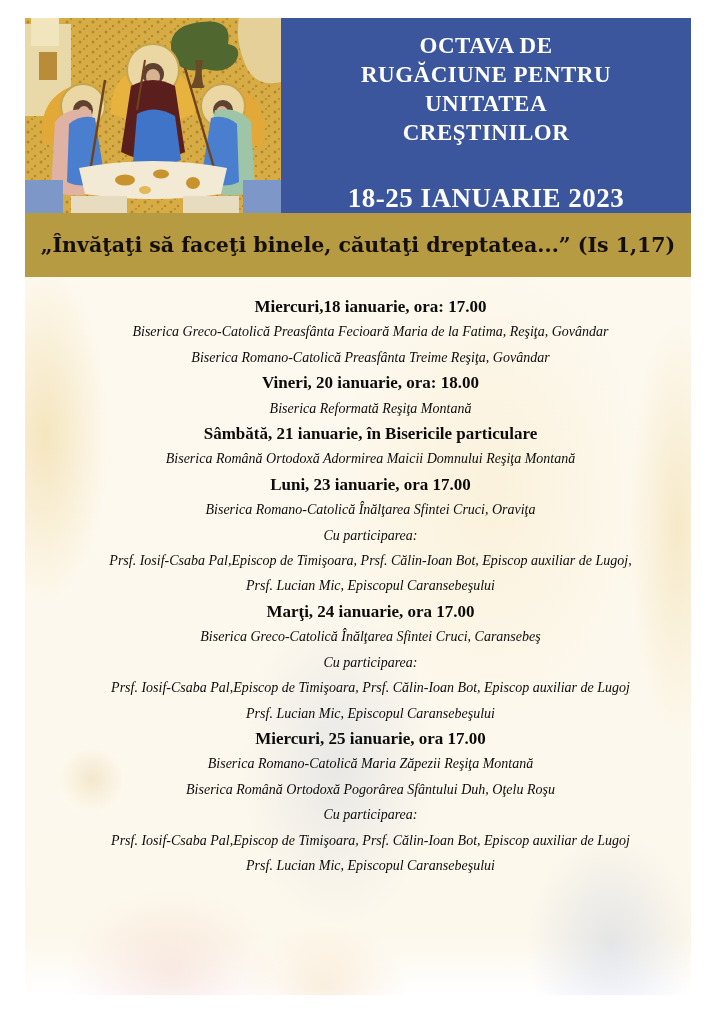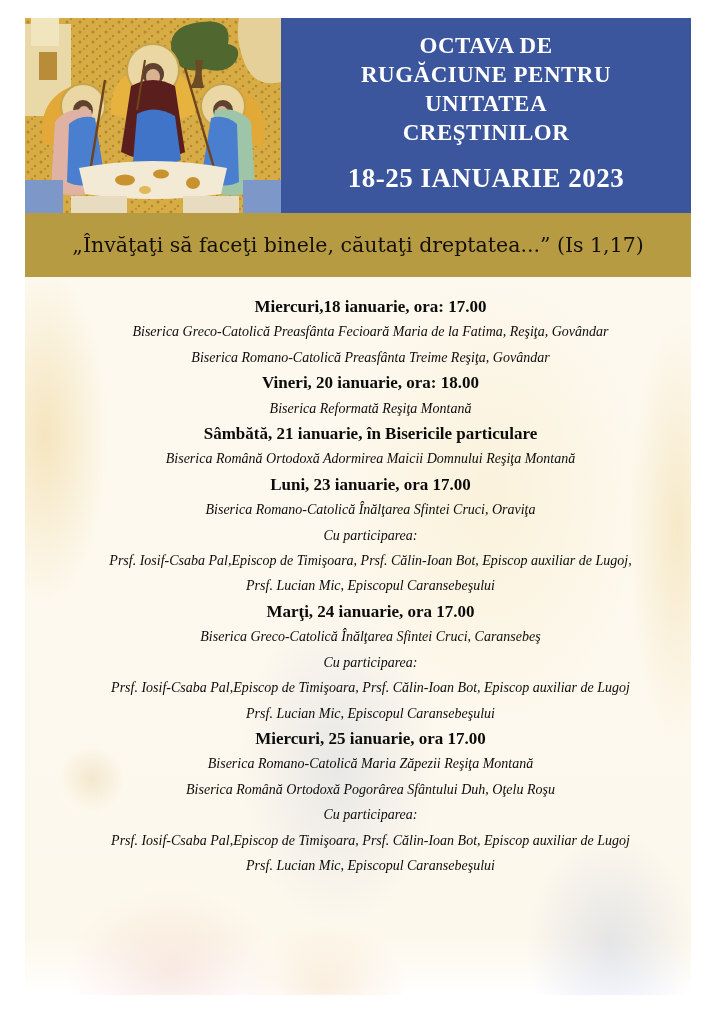--- a/index.html
+++ b/index.html
@@ -21,32 +21,32 @@
   .icon-wrap{width:256px;height:195px;flex:0 0 auto;overflow:hidden;}
   .title-panel{
     flex:1;color:var(--title-text);text-align:center;
     padding-top:13px;box-sizing:border-box;
   }
   .title-line{
     font-size:23px;font-weight:bold;line-height:29px;letter-spacing:.5px;
     white-space:nowrap;
   }
   .date-line{
-    margin-top:16px;font-size:27px;font-weight:bold;letter-spacing:.5px;
+    margin-top:36px;font-size:27px;font-weight:bold;letter-spacing:.5px;
     white-space:nowrap;
     font-family:Liberation Serif, serif;
   }
   
   .quote-band{
     position:absolute;left:25px;top:213px;width:666px;height:64px;
     background:var(--band-gold);display:flex;align-items:center;justify-content:center;
   }
   .quote-text{
     font-family:"DejaVu Serif","Liberation Serif",serif;
-    font-size:20.5px;font-weight:normal;color:#141008;white-space:nowrap;
+    font-size:20.5px;font-weight:bold;color:#141008;white-space:nowrap;
   }
   
   .watermark{
     position:absolute;left:25px;top:277px;width:666px;height:718px;
     background:
       radial-gradient(ellipse 90px 240px at 3% 22%, rgba(232,198,112,.38), transparent 70%),
       radial-gradient(ellipse 70px 300px at 98% 35%, rgba(234,204,128,.34), transparent 70%),
       radial-gradient(circle 52px at 10% 70%, rgba(205,165,85,.22), transparent 62%),
       radial-gradient(circle 46px at 9% 71%, rgba(255,252,240,.9), transparent 60%),
       radial-gradient(ellipse 140px 230px at 47% 68%, rgba(125,145,195,.16), transparent 70%),

